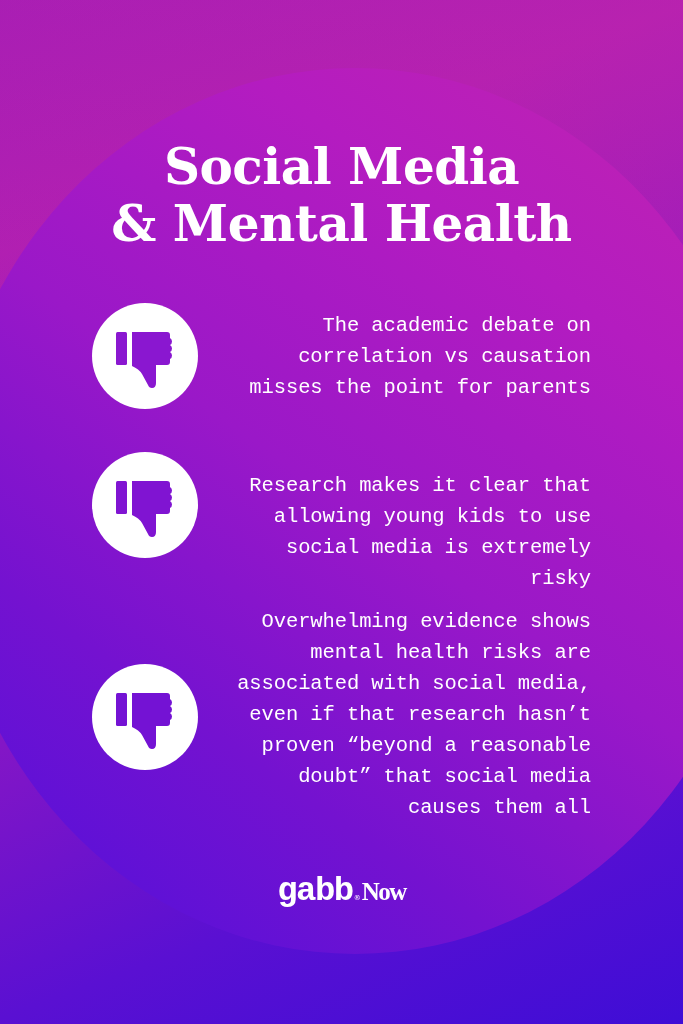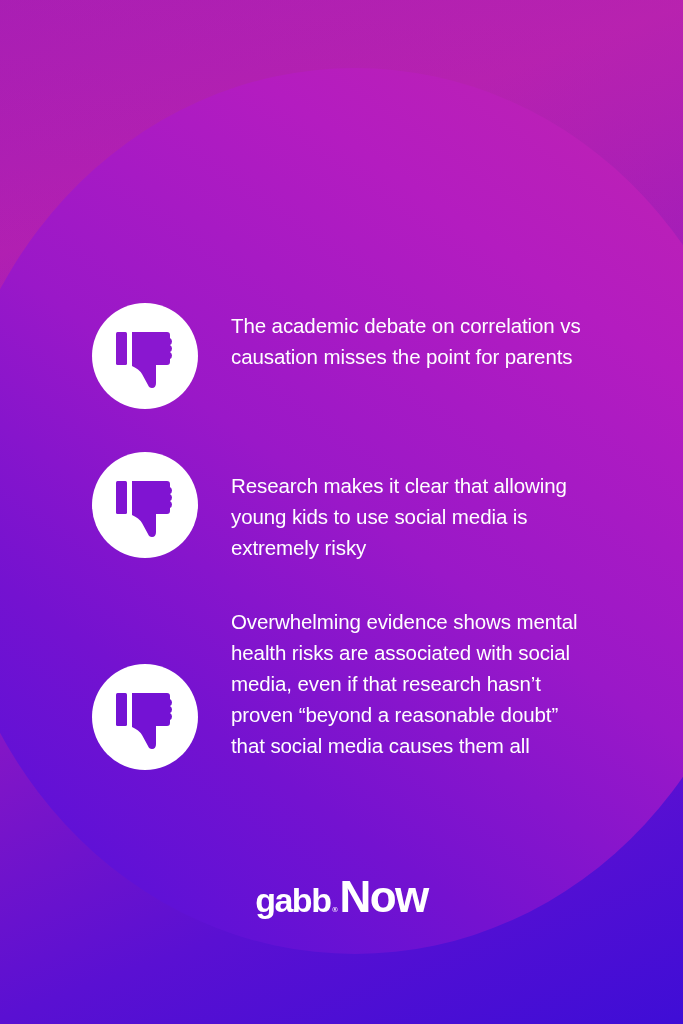--- a/index.html
+++ b/index.html
@@ -27,44 +27,48 @@
       font-size: 50px; line-height: 57px; letter-spacing: -0.5px;
     }
     .item { position: absolute; left: 92px; width: 520px; }
     .icon-circle {
       position: absolute; left: 0; width: 106px; height: 106px;
       border-radius: 50%; background: #ffffff;
     }
     .icon-circle svg { position: absolute; left: 22px; top: 27px; width: 60px; height: 60px; }
     .item-text {
       position: absolute; left: 139px; width: 360px; margin: 0;
-      color: #ffffff; font-family: Liberation Sans, sans-serif;
-      font-size: 20.5px; line-height: 31px; letter-spacing: -0.1px;
+      color: #ffffff; font-family: Liberation Mono, monospace;
+      font-size: 20.5px; line-height: 31px; letter-spacing: -0.1px; text-align: right;
     }
     .logo {
       position: absolute; left: 0; width: 683px; top: 872px;
       text-align: center; color: #fff; white-space: nowrap;
     }
     .logo-gabb {
-      font-family: Liberation Sans, sans-serif; font-weight: bold;
+      font-family: Liberation Mono, monospace; font-weight: bold;
       font-size: 34px; letter-spacing: -1.5px; vertical-align: baseline;
     }
     .logo-dot { font-family: "DejaVu Sans", sans-serif; font-size: 7px; vertical-align: baseline; margin: 0 1px; }
     .logo-now {
-      font-family: Liberation Sans, sans-serif; font-weight: bold;
-      font-size: 44px; letter-spacing: -1.5px;
+      font-family: Liberation Serif, serif; font-weight: bold;
+      font-size: 25px; letter-spacing: -1.5px;
     }
   </style>
 </head>
 <body>
 
 <div class="canvas">
   <div class="ellipse"></div>
 
   <div class="content">
+    <h1 class="title">
+      <span>Social Media</span><br>
+      <span>&amp; Mental Health</span>
+    </h1>
 
     <div class="item" style="top:303px;">
       <div class="icon-circle" style="top:0;">
         <svg viewBox="0 0 60 60">
           <rect x="2" y="2" width="11" height="33" rx="1.5" fill="#8A17D0"></rect>
           <path d="M18 2 H53 Q56 2 56 5 V8 Q58 9 58 11.5 Q58 14 56 15 Q58 16 58 18.5 Q58 21 56 22 Q58 23 58 25.5 Q58 28 56 29 V32 Q56 35 53 35 H42 L42 53 Q42 58 38 58 Q35 58 34 55 L28 44 Q25 39 18 36 Z" fill="#8A17D0"></path>
         </svg>
       </div>
       <p class="item-text" style="top:7px;">The academic debate on correlation vs causation misses the point for parents</p>
     </div>

